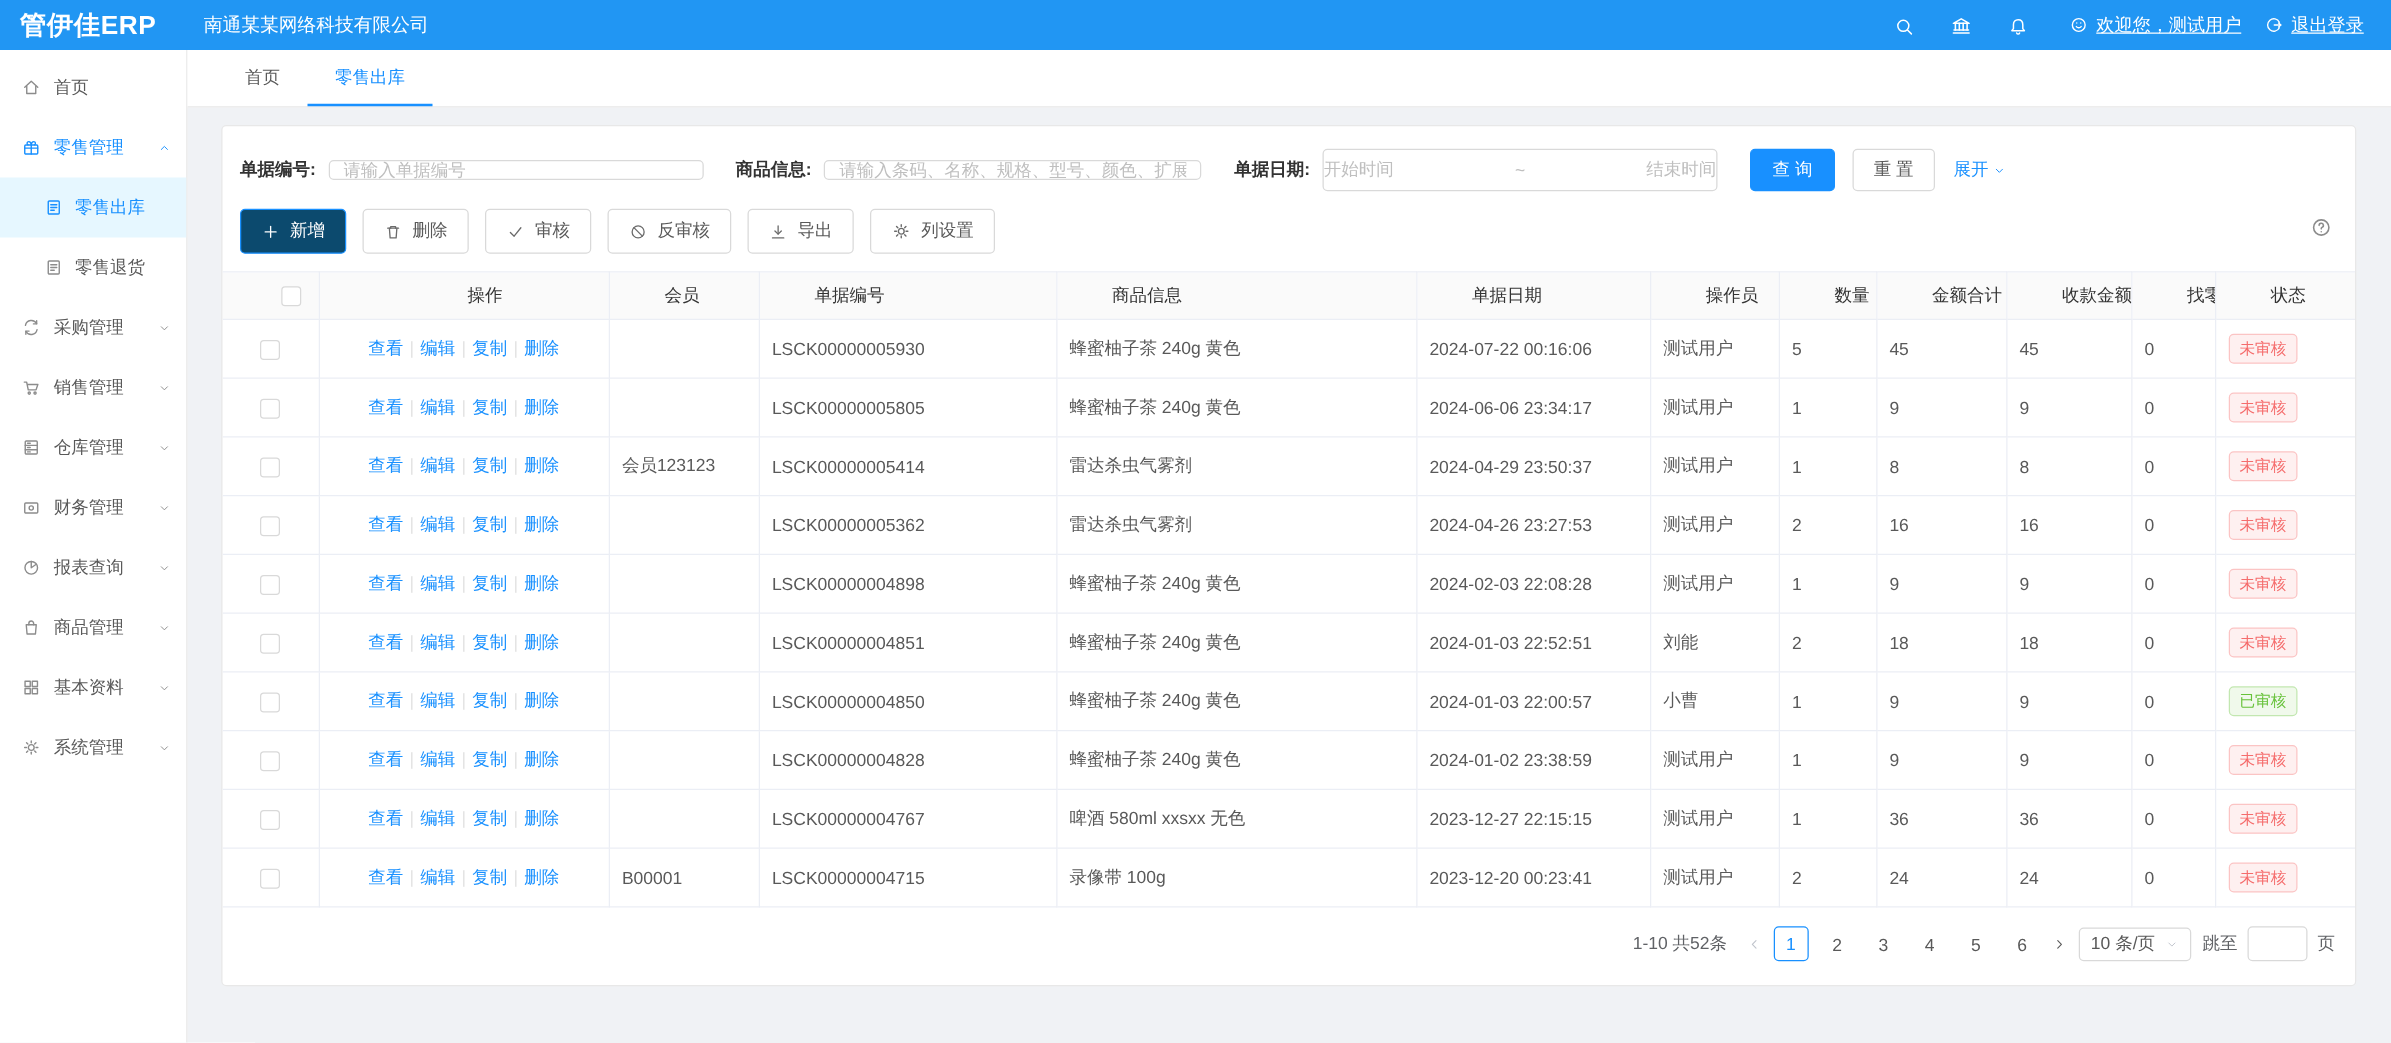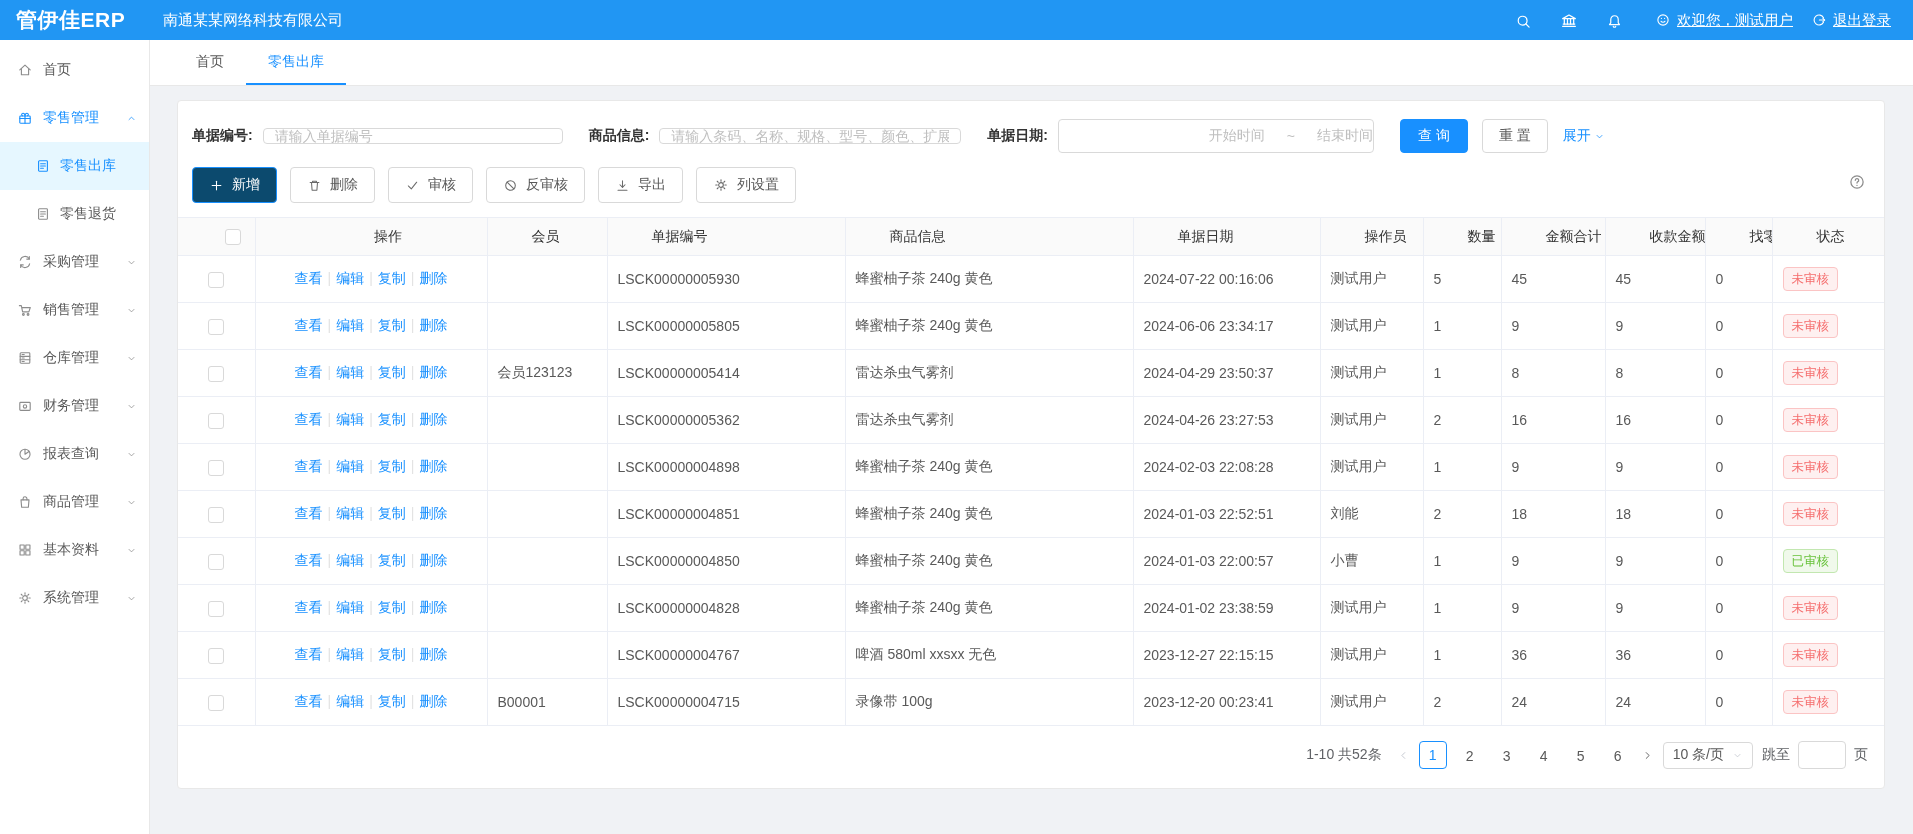--- a/index.html
+++ b/index.html
@@ -48,21 +48,21 @@
 
   
   .filters { display:flex; align-items:center; padding:18px 12px 0 14px; }
   .fgroup { display:flex; align-items:center; margin-right:26px; }
   .flabel { font-weight:bold; color:#333; white-space:nowrap; }
   .finput { height:16px; width:300px; margin-left:10px; border:1px solid #d9d9d9; border-radius:4px;
     padding:0 11px; font-size:14px; color:#333; outline:none; font-family:inherit; }
   .finput::placeholder { color:#bfbfbf; }
   .finput.goods { width:302px; }
   .date-range { height:34px; width:316px; margin-left:10px; border:1px solid #d9d9d9; border-radius:4px;
-    display:flex; align-items:center; justify-content:flex-end; gap:22px; color:#bfbfbf; cursor:pointer; }
+    display:flex; align-items:center; justify-content:space-between; gap:22px; color:#bfbfbf; cursor:pointer; }
   .btn { height:34px; border-radius:4px; font-size:14px; display:inline-flex; align-items:center;
     justify-content:center; cursor:pointer; font-family:inherit; }
   .btn-primary { background:#1890ff; border:1px solid #1890ff; color:#fff; padding:0 17px; }
   .btn-default { background:#fff; border:1px solid #d9d9d9; color:#595959; padding:0 16px; margin-left:14px; }
   .expand-link { color:#1890ff; margin-left:15px; display:flex; align-items:center; gap:3px; cursor:pointer; }
 
   
   .toolbar { display:flex; align-items:center; padding:14px 12px 0 14px; position:relative; }
   .tbtn { height:36px; display:inline-flex; align-items:center; gap:8px; padding:0 16px;
     background:#fff; border:1px solid #d9d9d9; border-radius:4px; color:#595959;

